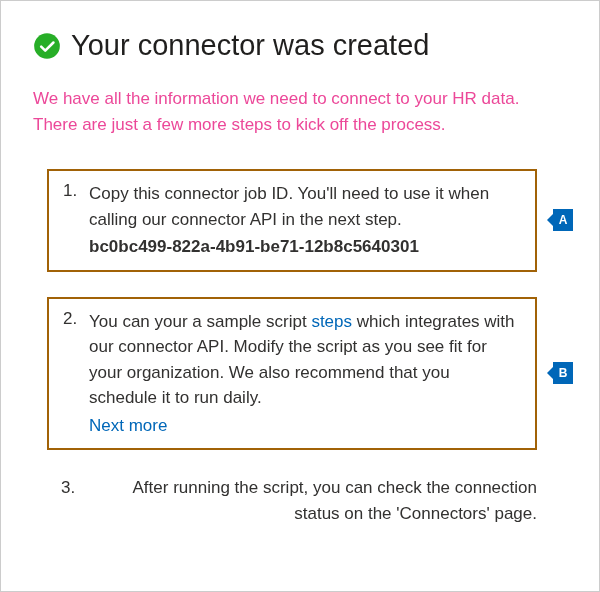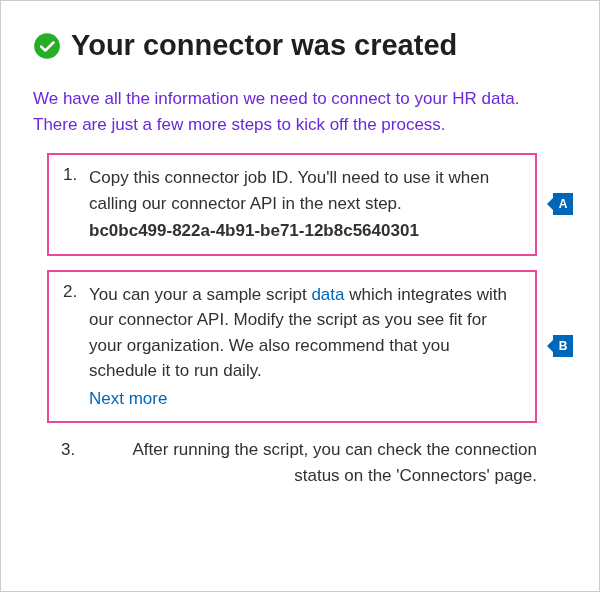--- a/index.html
+++ b/index.html
@@ -22,28 +22,28 @@
       gap: 10px;
       margin-bottom: 24px;
     }
     .check-icon {
       width: 28px;
       height: 28px;
       flex-shrink: 0;
     }
     .title {
       font-size: 29px;
-      font-weight: 700;
+      font-weight: 400;
       color: #201f1e;
     }
     .intro {
       font-size: 17px;
       line-height: 1.5;
-      color: #6d28d9;
-      margin-bottom: 16px;
+      color: #ec4899;
+      margin-bottom: 32px;
     }
     .next-steps-heading {
       font-size: 17px;
       font-weight: 700;
       margin-bottom: 14px;
     }
     .step-content {
       font-size: 17px;
       line-height: 1.5;
     }
@@ -96,23 +96,23 @@
       padding-left: 26px;
     }
     .boxed-step::before {
       content: counter(step) ".";
       position: absolute;
       left: 0;
       top: 0;
       font-size: 17px;
     }
     .box-outer {
-      border: 2px solid #ec4899;
+      border: 2px solid #a16207;
       padding: 10px 14px;
-      margin-bottom: 14px;
+      margin-bottom: 25px;
       position: relative;
     }
     .learn-more {
       color: #0067b8;
       text-decoration: none;
       cursor: pointer;
       display: inline-block;
       margin-top: 2px;
     }
     .plain-step {
@@ -162,21 +162,21 @@
           </div>
         </li>
       </div>
       <div class="callout-tag">A</div>
     </div>
 
     <div class="callout-wrapper">
       <div class="box-outer">
         <li class="boxed-step">
           <div class="step-content">
-            <span>You can your a sample script </span><a class="link">data</a><span> which integrates with our connector API. Modify the script as you see fit for your organization. We also recommend that you schedule it to run daily.</span>
+            <span>You can your a sample script </span><a class="link">steps</a><span> which integrates with our connector API. Modify the script as you see fit for your organization. We also recommend that you schedule it to run daily.</span>
             <br>
             <a class="learn-more">Next more</a>
           </div>
         </li>
       </div>
       <div class="callout-tag">B</div>
     </div>
 
     <li class="plain-step">
       <span>After running the script, you can check the connection status on the 'Connectors' page.</span>

